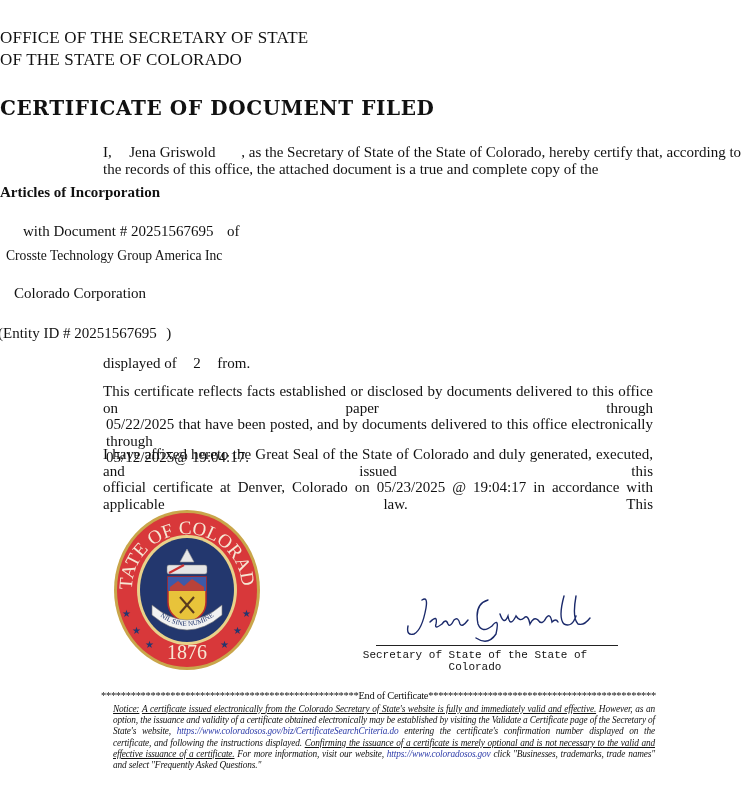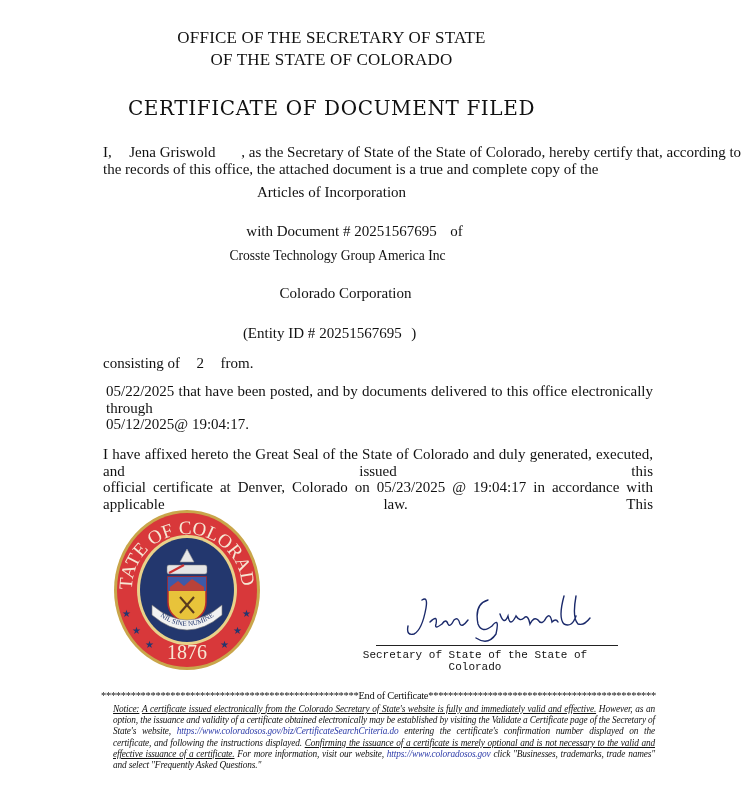--- a/index.html
+++ b/index.html
@@ -1,21 +1,21 @@
 <!DOCTYPE html>
 <html><head>
 <meta charset="utf-8">
 <style>
   html, body { margin: 0; padding: 0; background: #ffffff; }
   body { width: 750px; height: 798px; position: relative; overflow: hidden;
          font-family: "Liberation Serif", "DejaVu Serif", serif; color: #111; }
   .abs { position: absolute; }
-  .center { left: 0; width: 663px; text-align: center; }
+  .center { left: 0; width: 663px; text-align: left; }
   .office { font-size: 17px; letter-spacing: 0.2px; line-height: 21px; }
-  .title { font-family: "DejaVu Serif", "Liberation Serif", serif; font-weight: normal;
+  .title { font-family: "DejaVu Serif", "Liberation Serif", serif; font-weight: bold;
            font-size: 20px; letter-spacing: 0.6px; }
   .body-text { font-size: 15px; line-height: 16.5px; }
   .para { left: 103px; width: 550px; text-align: justify; }
   .gap { display: inline-block; }
   .seal { left: 112px; top: 507px; width: 150px; height: 165px; }
   .sigline { left: 376px; top: 645px; width: 242px; height: 1px; background: #222; }
   .sigcap { left: 354px; top: 649px; width: 242px; text-align: center; font-size: 11px; font-family: Liberation Mono, monospace; }
   .sigimg { left: 392px; top: 588px; width: 216px; height: 56px; }
   .eoc { left: 101px; top: 690px; width: 555px; font-size: 10.5px; white-space: nowrap; overflow: hidden; letter-spacing: -0.3px; }
   .notice { left: 113px; top: 704px; width: 542px; font-size: 9.3px; line-height: 11.2px;
@@ -33,45 +33,46 @@
 <div class="abs para body-text" style="top:144px;">
   <div style="white-space:nowrap;">
     <span>I,</span>
     <span class="gap" style="width:10px;"></span>
     <span>Jena Griswold</span>
     <span class="gap" style="width:22px;"></span><span>, as the Secretary of State of the State of Colorado, hereby certify that, according to</span>
   </div>
   <div>the records of this office, the attached document is a true and complete copy of the</div>
 </div>
 
-<div class="abs center body-text" style="top:184px;">Articles of Incorporation</div>
+<div class="abs center body-text" style="top:184px;font-weight:bold;">Articles of Incorporation</div>
 <div class="abs center body-text" style="top:223px;margin-left:23px;">
   <span>with Document #</span>
   <span>20251567695</span>
   <span class="gap" style="width:6px;"></span>
   <span>of</span>
 </div>
 <div class="abs center" style="top:248px; font-size:13.6px; left:6px;">Crosste Technology Group America Inc</div>
 <div class="abs center body-text" style="top:285px;margin-left:14px;">Colorado Corporation</div>
 <div class="abs center body-text" style="top:325px; left:-2px;">
   <span>(Entity ID #</span>
   <span>20251567695</span>
   <span class="gap" style="width:2px;"></span>
   <span>)</span>
 </div>
 
 <div class="abs body-text" style="top:355px; left:103px;">
-  <span>consisting of</span>
+  <span>displayed of</span>
   <span class="gap" style="width:9px;"></span>
   <span>2</span>
   <span class="gap" style="width:9px;"></span>
   <span>from.</span>
 </div>
 
 <div class="abs para body-text" style="top:383px;">
+  <div style="text-align-last:justify;">This certificate reflects facts established or disclosed by documents delivered to this office on paper through</div>
   <div style="text-align-last:justify; padding-left:3px;">
     <span>05/22/2025</span>
     <span>that have been posted, and by documents delivered to this office electronically through</span>
   </div>
   <div style="padding-left:3px;">05/12/2025@ 19:04:17.</div>
 </div>
 
 <div class="abs para body-text" style="top:446px;">
   <div style="text-align-last:justify;">I have affixed hereto the Great Seal of the State of Colorado and duly generated, executed, and issued this</div>
   <div style="text-align-last:justify;">

